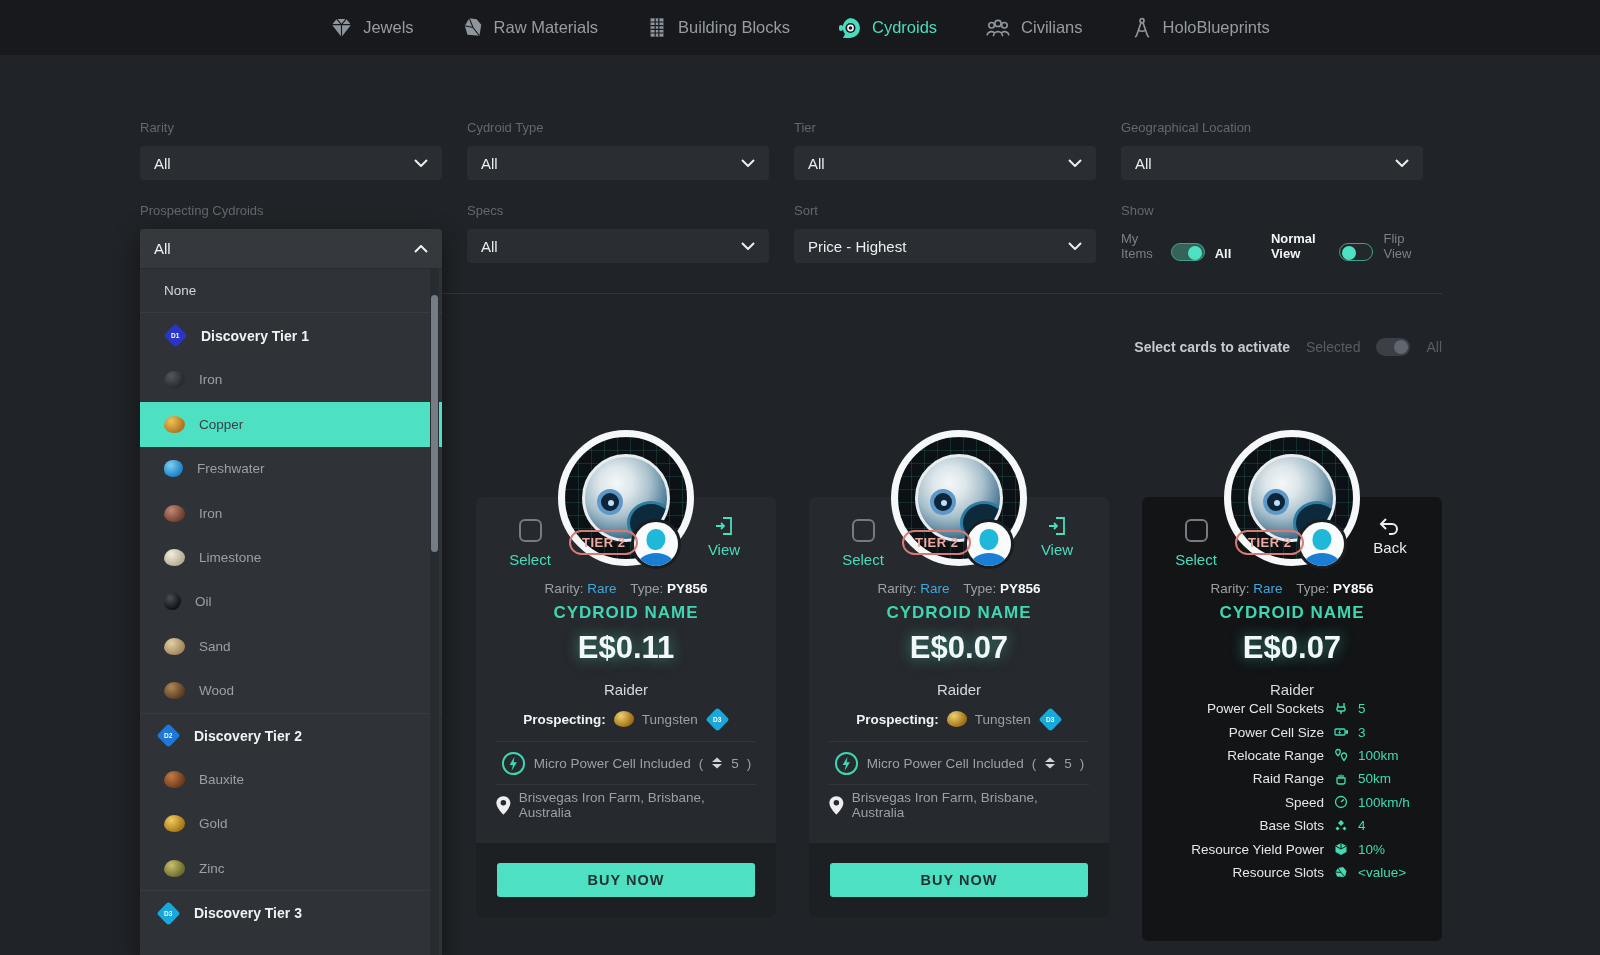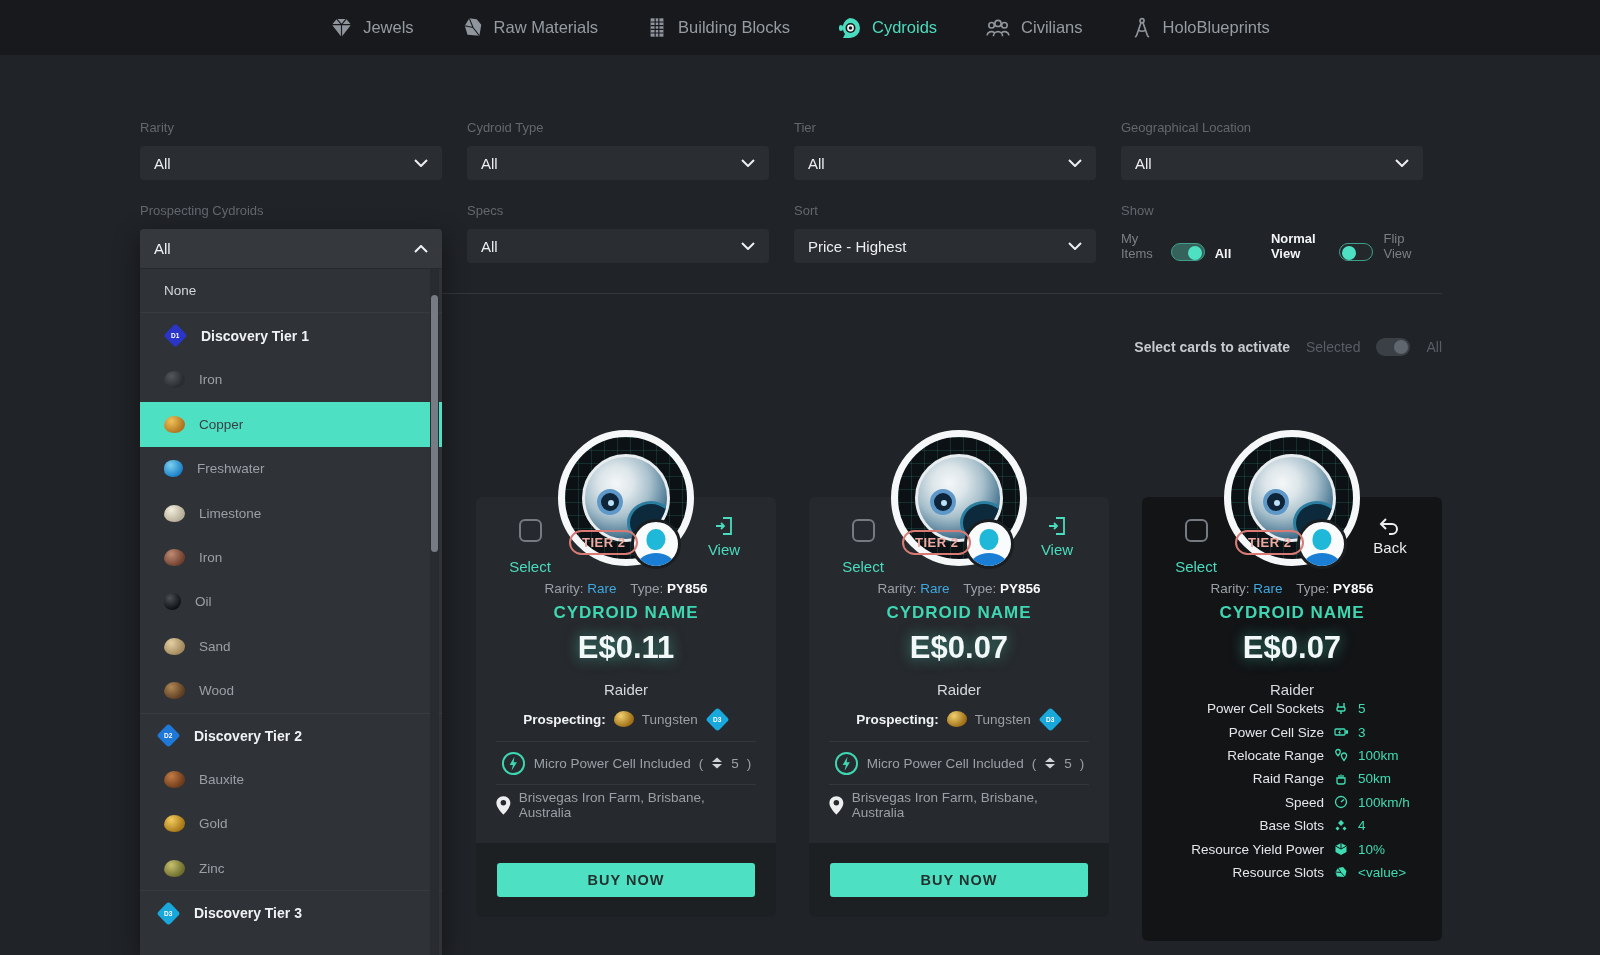--- a/index.html
+++ b/index.html
@@ -112,21 +112,21 @@
     background:#0C2A3C; border:3px solid #2C7EA0; }
   .avatar { position:absolute; top:22px; left:calc(50% + 5px); width:50px; height:50px;
     border-radius:50%; background:#FAFBFC; border:3px solid #1B1E21; overflow:hidden; z-index:3; }
   .av-head { position:absolute; top:7px; left:50%; transform:translateX(-50%);
     width:19px; height:21px; background:#1FB8D8; border-radius:50% 50% 55% 45%; }
   .av-body { position:absolute; bottom:-11px; left:50%; transform:translateX(-50%);
     width:36px; height:24px; background:#1A7FD4; border-radius:50% 50% 0 0; }
 
   .sel-group { position:absolute; left:26px; top:22px; width:56px; text-align:center; cursor:pointer; z-index:3; }
   .checkbox { width:23px; height:23px; border:2px solid #757B82; border-radius:6px; margin:0 auto; }
-  .sel-group .t { margin-top:16px; color:#4ADCBE; font-size:15px; }
+  .sel-group .t { margin-top:9px; color:#4ADCBE; font-size:15px; }
 
   .tier-badge { position:absolute; left:93px; top:33px; z-index:3;
     border:2px solid #D97B74; color:#EFA9A0; padding:3px 11px; border-radius:14px;
     font-size:13px; font-weight:bold; letter-spacing:.5px; }
 
   .act-group { position:absolute; right:24px; top:18px; width:56px; text-align:center; cursor:pointer; z-index:3; }
   .act-group .t { font-size:15px;text-align:center; }
   .view-g { color:#4ADCBE; } .back-g { color:#ECEEF0; }
   .act-group svg { display:inline-block; }
 
@@ -341,26 +341,26 @@
     </div>
     <div class="dd-item hl">
       <span class="blob b-copper"></span>
       <span>Copper</span>
     </div>
     <div class="dd-item">
       <span class="blob b-fresh"></span>
       <span>Freshwater</span>
     </div>
     <div class="dd-item">
+      <span class="blob b-iron"></span>
+      <span>Iron</span>
+    </div>
+    <div class="dd-item">
       <span class="blob b-lime"></span>
       <span>Limestone</span>
-    </div>
-    <div class="dd-item">
-      <span class="blob b-iron"></span>
-      <span>Iron</span>
     </div>
     <div class="dd-item">
       <span class="blob b-oil"></span>
       <span>Oil</span>
     </div>
     <div class="dd-item">
       <span class="blob b-sand"></span>
       <span>Sand</span>
     </div>
     <div class="dd-item">

